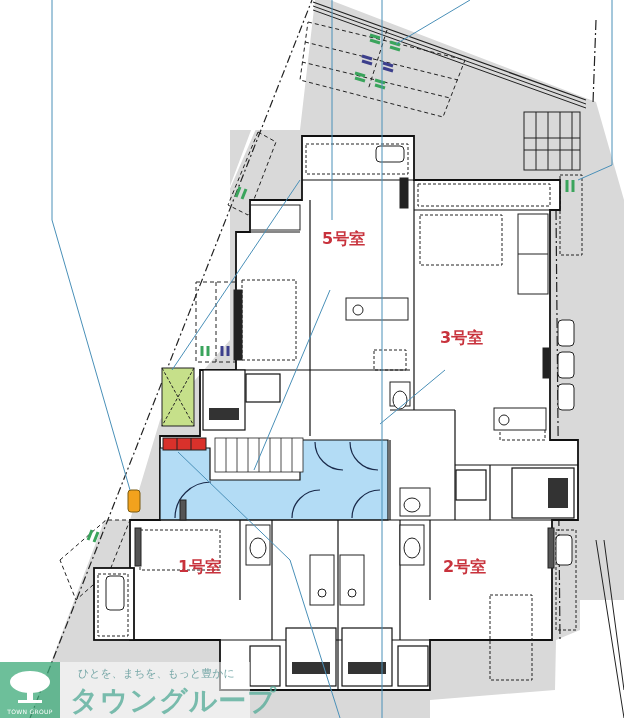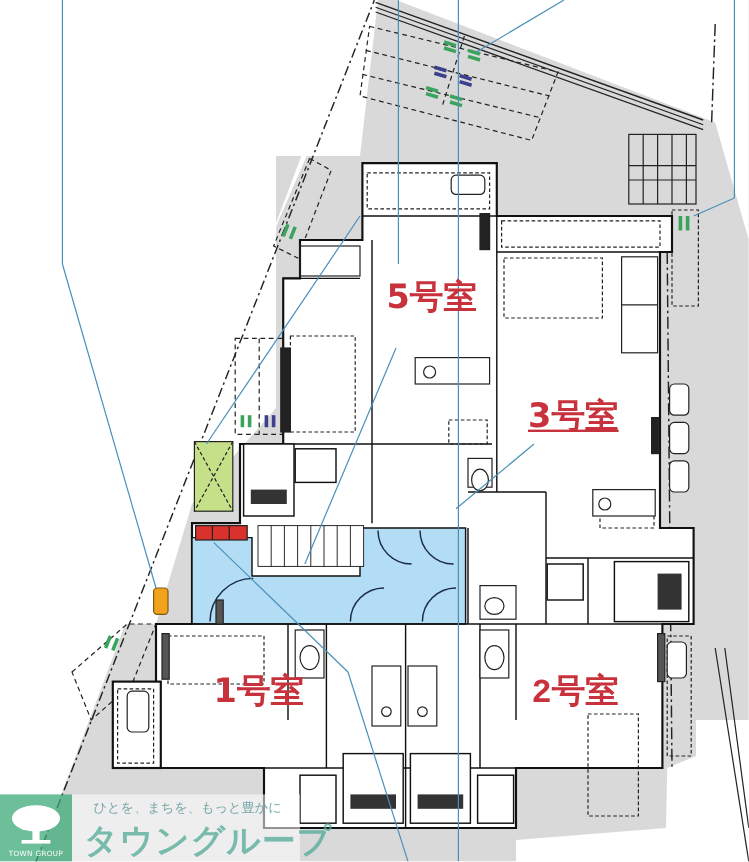--- a/index.html
+++ b/index.html
@@ -1,18 +1,18 @@
 <!DOCTYPE html>
 <html><head>
 <meta charset="utf-8">
 <style>
   html,body{margin:0;padding:0;background:#ffffff;}
   body{width:624px;height:718px;position:relative;overflow:hidden;font-family:"DejaVu Sans",sans-serif;}
   #plan{position:absolute;left:0;top:0;width:624px;height:718px;}
-  .room-label{position:absolute;color:#c8323c;font-weight:bold;font-size:28px;letter-spacing:0px;font-family:"DejaVu Sans",sans-serif;}
+  .room-label{position:absolute;color:#c8323c;font-weight:bold;font-size:16px;letter-spacing:0px;font-family:"DejaVu Sans",sans-serif;}
   .watermark{position:absolute;left:0;top:662px;width:250px;height:56px;}
   .wm-logo{position:absolute;left:0;top:0;width:60px;height:56px;background:rgba(60,170,120,0.75);}
   .wm-logo-text{position:absolute;left:0;bottom:3px;width:60px;text-align:center;color:#fff;font-size:6px;font-family:"DejaVu Sans",sans-serif;letter-spacing:0.3px;}
   .wm-band{position:absolute;left:60px;top:0;width:190px;height:56px;background:rgba(255,255,255,0.55);}
   .wm-tagline{position:absolute;left:78px;top:4px;color:rgba(90,150,150,0.8);font-size:11px;font-family:"DejaVu Sans",sans-serif;white-space:nowrap;}
   .wm-brand{position:absolute;left:70px;top:20px;color:rgba(80,170,150,0.75);font-size:28px;font-weight:bold;font-family:"DejaVu Sans",sans-serif;white-space:nowrap;letter-spacing:1px;}
 </style>
 </head>
 <body>
 
@@ -237,23 +237,23 @@
     <line x1="268" y1="0" x2="268" y2="0"></line>
     <line x1="330" y1="290" x2="254" y2="470"></line>
     <line x1="300" y1="180" x2="172" y2="370"></line>
     <line x1="178" y1="452" x2="290" y2="560"></line>
     <line x1="290" y1="560" x2="340" y2="718"></line>
     <line x1="445" y1="370" x2="380" y2="424"></line>
   </g>
 </svg>
 
 <div class="room-label" style="left:322px;top:229px;">5号室</div>
-<div class="room-label" style="left:440px;top:328px;text-decoration:underline;">3号室</div>
+<div class="room-label" style="left:440px;top:328px;">3号室</div>
 <div class="room-label" style="left:178px;top:557px;">1号室</div>
-<div class="room-label" style="left:443px;top:557px;font-family:Liberation Mono, monospace;">2号室</div>
+<div class="room-label" style="left:443px;top:557px;">2号室</div>
 
 <div class="watermark">
   <div class="wm-logo">
     <svg width="60" height="46" viewBox="0 0 60 46">
       <ellipse cx="30" cy="20" rx="20" ry="11" fill="#ffffff"></ellipse>
       <rect x="27" y="26" width="6" height="14" fill="#ffffff"></rect>
       <rect x="18" y="38" width="24" height="3" fill="#ffffff"></rect>
     </svg>
     <div class="wm-logo-text">TOWN GROUP</div>
   </div>

